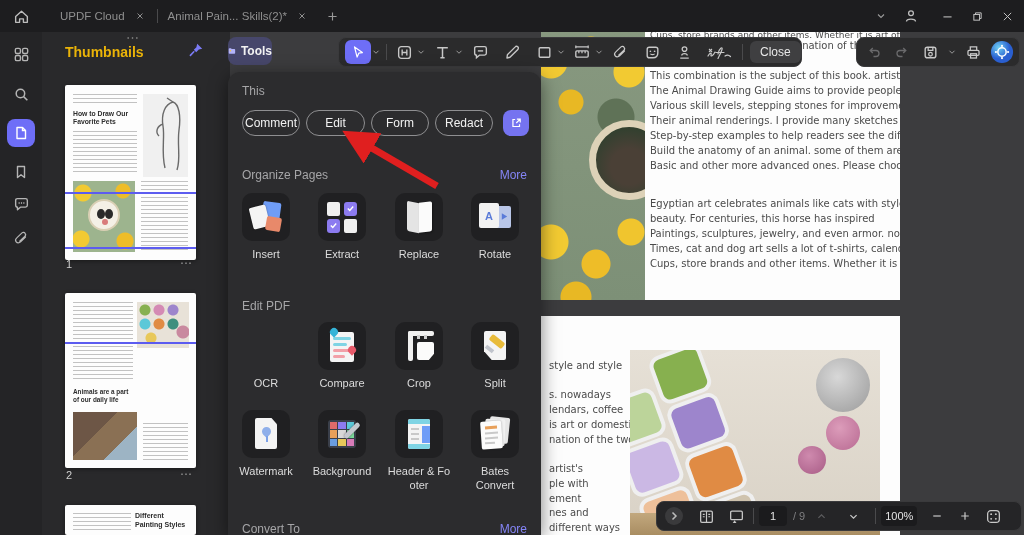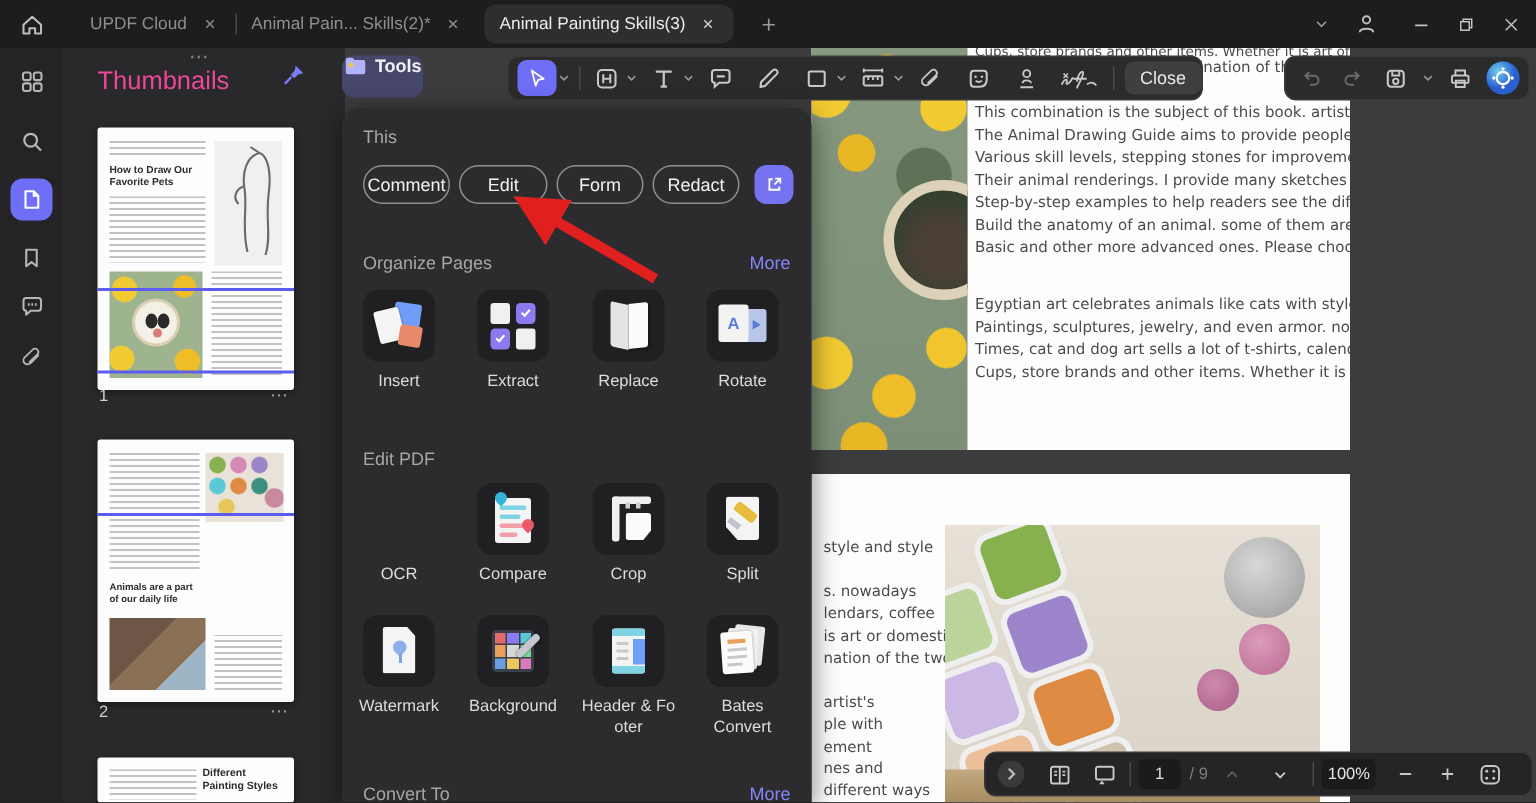--- a/index.html
+++ b/index.html
@@ -24,21 +24,21 @@
   
   .thumbpanel { position:absolute; left:42px; top:32px; width:188px; height:503px; background:#29292b; }
   .thumb-page { position:absolute; background:#fdfdfd; border-radius:2px; overflow:hidden; box-shadow:0 1px 4px rgba(0,0,0,.4); }
   .flines { background:repeating-linear-gradient(to bottom,#c2c2c2 0px,#c2c2c2 1.3px,transparent 1.3px,transparent 4px); }
   .thumb-head { font-weight:bold; color:#2d2d2d; line-height:1.25; }
   .viewport-rect { position:absolute; border:2px solid #5c5cf0; border-radius:2px; }
   .thumb-num { position:absolute; font-size:11px; color:#cfcfcf; }
   .thumb-menu { position:absolute; font-size:12px; color:#9a9a9a; letter-spacing:1px; }
 
   
-  .tools-btn { position:absolute; left:228px; top:37px; width:54px; height:28px; background:#47476b; border-radius:8px; display:flex; justify-content:center; gap:5px; color:#f2f2f2; font-size:12px; font-weight:bold; }
+  .tools-btn { position:absolute; left:228px; top:37px; width:44px; height:28px; background:#47476b; border-radius:8px; display:flex; align-items:center; justify-content:center; gap:5px; color:#f2f2f2; font-size:12px; font-weight:bold; }
   .bar { position:absolute; top:37px; height:30px; background:#2b2b2c; border:1px solid #3a3a3c; border-radius:8px; display:flex; align-items:center; }
   .tb-ic { width:24px; height:24px; display:flex; align-items:center; justify-content:center; flex:none; }
   .chev8 { width:10px; height:24px; display:flex; align-items:center; justify-content:center; flex:none; }
   .vdiv { width:1px; height:16px; background:#4a4a4c; margin:0 5px; flex:none; }
   .close-btn { background:#3f3f41; color:#e8e8e8; font-size:12px; border-radius:6px; padding:4px 10px; margin:0 6px 0 2px; flex:none; }
   .arrow-btn { width:26px; height:24px; background:#6e6ef7; border-radius:6px; display:flex; align-items:center; justify-content:center; margin-left:6px; flex:none; }
 
   
   .tools-panel { position:absolute; left:228px; top:72px; width:313px; height:463px; background:#2c2c2e; border-radius:12px 12px 0 0; box-shadow:0 4px 18px rgba(0,0,0,.5); overflow:hidden; z-index:40; }
   .sec-label { position:absolute; font-size:12px; color:#a6a6a8; }
@@ -88,20 +88,21 @@
       <div class="docline">This combination is the subject of this book. artist's</div>
       <div class="docline">The Animal Drawing Guide aims to provide people with</div>
       <div class="docline">Various skill levels, stepping stones for improvement</div>
       <div class="docline">Their animal renderings. I provide many sketches and</div>
       <div class="docline">Step-by-step examples to help readers see the different ways</div>
       <div class="docline">Build the anatomy of an animal. some of them are quite</div>
       <div class="docline">Basic and other more advanced ones. Please choose</div>
     </div>
     <div class="abs" style="left:109px; top:164px;">
       <div class="docline">Egyptian art celebrates animals like cats with style and style</div>
+      <div class="docline">beauty. For centuries, this horse has inspired</div>
       <div class="docline">Paintings, sculptures, jewelry, and even armor. nowadays</div>
       <div class="docline">Times, cat and dog art sells a lot of t-shirts, calendars, coffee</div>
       <div class="docline">Cups, store brands and other items. Whether it is art or domestic</div>
     </div>
   </div>
 
   <div class="page" style="left:541px; top:316px; width:359px; height:219px;">
     <div class="frag" style="left:8px; top:44px;">style and style</div>
     <div class="frag" style="left:8px; top:73px;">s. nowadays</div>
     <div class="frag" style="left:8px; top:88px;">lendars, coffee</div>
@@ -148,28 +149,20 @@
     </div>
     <div class="tb-divider"></div>
     <div class="tab">
       <span>Animal Pain... Skills(2)*</span>
       <span class="tab-x">
           <svg width="10" height="10" viewBox="0 0 16 16">
             <path d="M4 4 L12 12 M12 4 L4 12" stroke="#8f8f8f" stroke-width="1.6"></path>
           </svg>
         </span>
     </div>
-    <div class="tab active" style="margin-left:14px;">
-      <span>Animal Painting Skills(3)</span>
-      <span class="tab-x">
-          <svg width="10" height="10" viewBox="0 0 16 16">
-            <path d="M4 4 L12 12 M12 4 L4 12" stroke="#cfcfcf" stroke-width="1.6"></path>
-          </svg>
-        </span>
-    </div>
     <div class="winbtn" style="margin-left:8px;">
       <svg width="13" height="13" viewBox="0 0 16 16">
           <path d="M8 3 V13 M3 8 H13" stroke="#9a9a9a" stroke-width="1.4"></path>
         </svg>
     </div>
     <div style="flex:1"></div>
     <div class="winbtn">
       <svg width="12" height="12" viewBox="0 0 16 16">
           <path d="M4 6 L8 10 L12 6" fill="none" stroke="#9a9a9a" stroke-width="1.5"></path>
         </svg>
@@ -234,21 +227,21 @@
     </div>
     <div class="rail-item" style="top:192px;">
       <svg width="16" height="16" viewBox="0 0 16 16">
           <path d="M12.5 7 L7.6 11.9 C6.3 13.2 4.2 13.2 3.2 11.9 C2.2 10.6 2.6 8.9 3.8 7.9 L9 2.9 C9.9 2.1 11.4 2.3 12.1 3.3 C12.8 4.2 12.7 5.6 11.7 6.5 L6.7 11.2" fill="none" stroke="#b5b5b5" stroke-width="1.2" stroke-linecap="round"></path>
         </svg>
     </div>
   </div>
 
   <div class="thumbpanel">
     <div class="abs" style="left:84px; top:-2px; color:#8a8a8a; font-size:13px; letter-spacing:1px;">⋯</div>
-    <div class="abs" style="left:23px; top:12px; font-size:17px; font-weight:normal; color:#ec4899;">Thumbnails</div>
+    <div class="abs" style="left:23px; top:12px; font-size:14px; font-weight:bold; color:#eab308;">Thumbnails</div>
     <div class="abs" style="left:146px; top:10px;">
       <svg width="16" height="16" viewBox="0 0 16 16">
           <path d="M9.2 1.8 L14.2 6.8 L10.8 7.6 L8.2 10.2 L5.8 7.8 L8.4 5.2 Z" fill="#7b7bf5"></path>
           <path d="M5.8 9.8 L2.4 13.4" stroke="#7b7bf5" stroke-width="1.6" stroke-linecap="round"></path>
         </svg>
     </div>
   </div>
 
   <div class="thumb-page" style="left:65px; top:85px; width:131px; height:175px;">
     <div class="abs flines" style="left:8px; top:9px; width:64px; height:12px;"></div>

